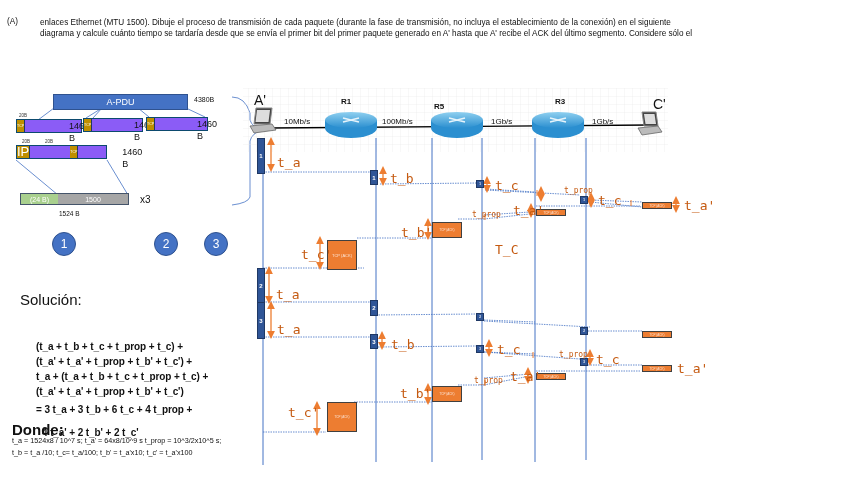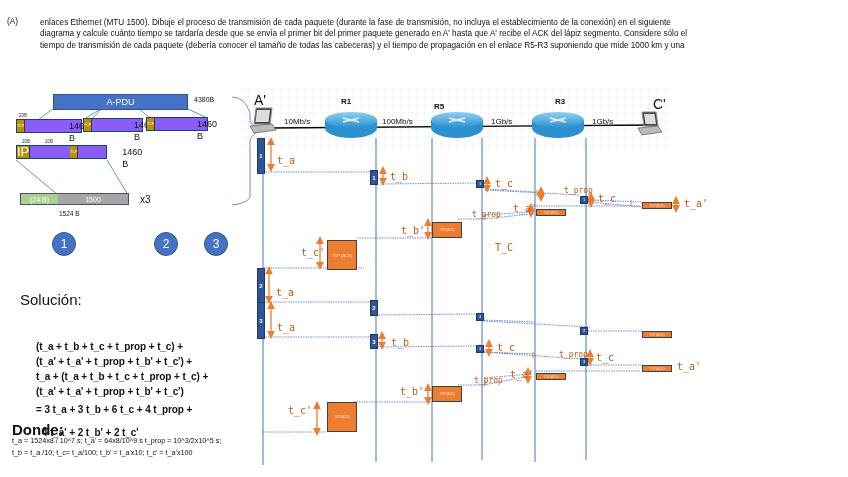--- a/index.html
+++ b/index.html
@@ -23,31 +23,30 @@
   .circ { width:22px; height:22px; border-radius:50%; background:#4472c4; border:1px solid #2f528f; color:#fff; font-size:12px; display:flex; align-items:center; justify-content:center; }
   .sol-title { left:20px; top:291px; font-size:15px; }
   .sol-line { left:36px; font-size:10px; font-weight:bold; letter-spacing:-0.1px;margin-top:32px; }
   .donde { left:12px; top:421px; font-size:15px; font-weight:bold; }
   .def { left:12px; font-size:7.2px; }
   .node-label { font-size:8px; font-weight:bold; font-family:"Liberation Sans", sans-serif; }
   .host-label { font-size:14px; }
   .rate { font-size:8px; }
   .pkt { position:absolute; background:#2f5597; border:1px solid #1f3864; color:#fff; font-size:6px; font-weight:bold; display:flex; align-items:center; justify-content:center; }
   .ack { position:absolute; background:#ed7d31; border:1.5px solid #404040; color:#fce4d6; font-size:3px; display:flex; align-items:center; justify-content:center; text-align:center; }
-  .tl { position:absolute; color:#c55a11; font-size:10px; font-family:"DejaVu Sans Mono", monospace; }
+  .tl { position:absolute; color:#c55a11; font-size:13px; font-family:"DejaVu Sans Mono", monospace; }
   .tl.s { font-size:8px;margin-left:19px; }
 </style>
 </head>
 <body>
 
 <div class="abs q-label">(A)</div>
 <div class="abs q-text">
   <span>enlaces Ethernet (MTU 1500). Dibuje el proceso de transmisión de cada paquete (durante la fase de transmisión, no incluya el establecimiento de la conexión) en el siguiente</span>
-  <span>diagrama y calcule cuánto tiempo se tardaría desde que se envía el primer bit del primer paquete generado en A' hasta que A' recibe el ACK del lápiz segmento. Considere sólo el</span>
-  <span>tiempo de transmisión de cada paquete (debería conocer el tamaño de todas las cabeceras) y el tiempo de propagación en el enlace R5-R3 suponiendo que mide 1000 km y una</span>
+  <span>diagrama y calcule cuánto tiempo se tardaría desde que se envía el primer bit del primer paquete generado en A' hasta que A' recibe el ACK del último segmento. Considere sólo el</span>
 </div>
 
 <svg class="abs" style="left:0;top:85px" width="260" height="140">
   <g stroke="#4472c4" stroke-width="0.8" fill="none">
     <line x1="54" y1="23" x2="38" y2="35"></line>
     <line x1="102" y1="23" x2="86" y2="33"></line>
     <line x1="102" y1="23" x2="93" y2="33"></line>
     <line x1="138" y1="23" x2="149" y2="32"></line>
     <line x1="186" y1="23" x2="205" y2="32"></line>
     <line x1="16" y1="75" x2="58" y2="110"></line>

